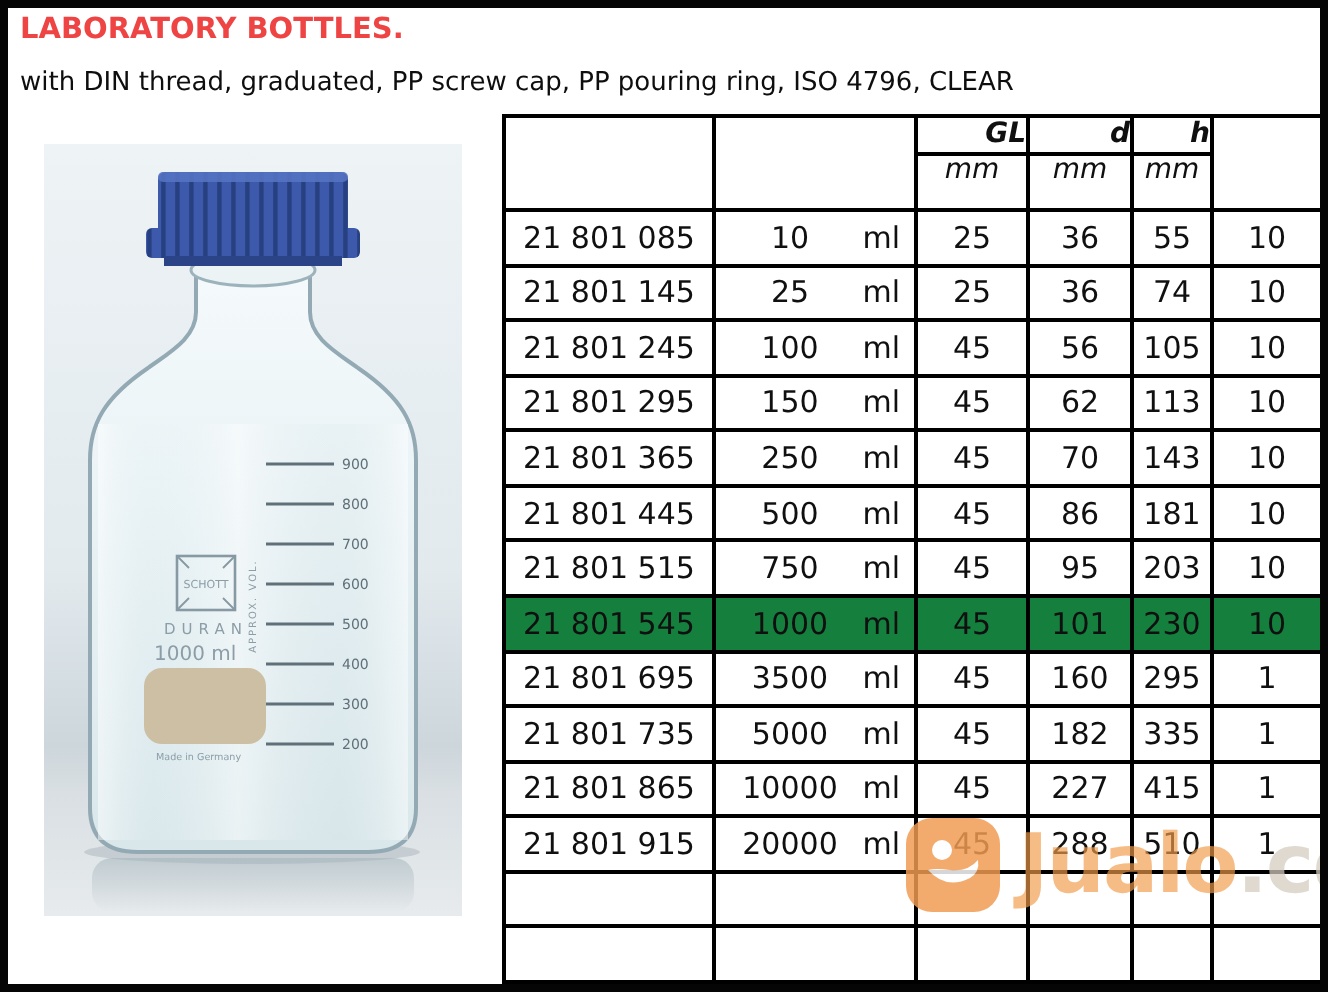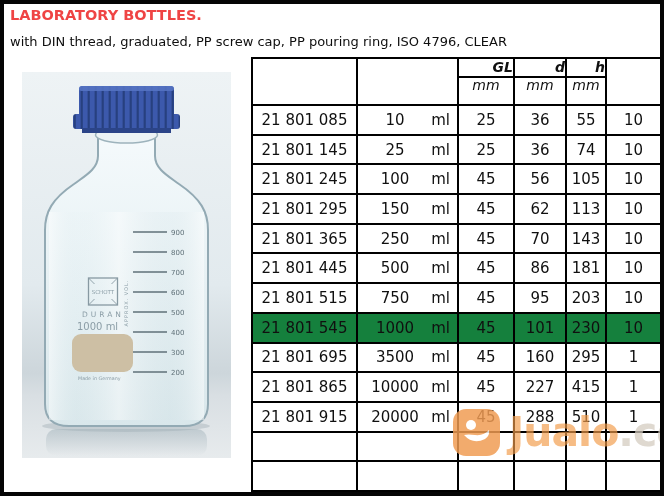--- a/index.html
+++ b/index.html
@@ -291,20 +291,33 @@
             <span class="num">3500</span>
             <span class="unit">ml</span>
           </div>
         </td>
         <td>45</td>
         <td>160</td>
         <td>295</td>
         <td>1</td>
       </tr>
       <tr>
+        <td>21 801 735</td>
+        <td>
+          <div class="volwrap">
+            <span class="num">5000</span>
+            <span class="unit">ml</span>
+          </div>
+        </td>
+        <td>45</td>
+        <td>182</td>
+        <td>335</td>
+        <td>1</td>
+      </tr>
+      <tr>
         <td>21 801 865</td>
         <td>
           <div class="volwrap">
             <span class="num">10000</span>
             <span class="unit">ml</span>
           </div>
         </td>
         <td>45</td>
         <td>227</td>
         <td>415</td>

